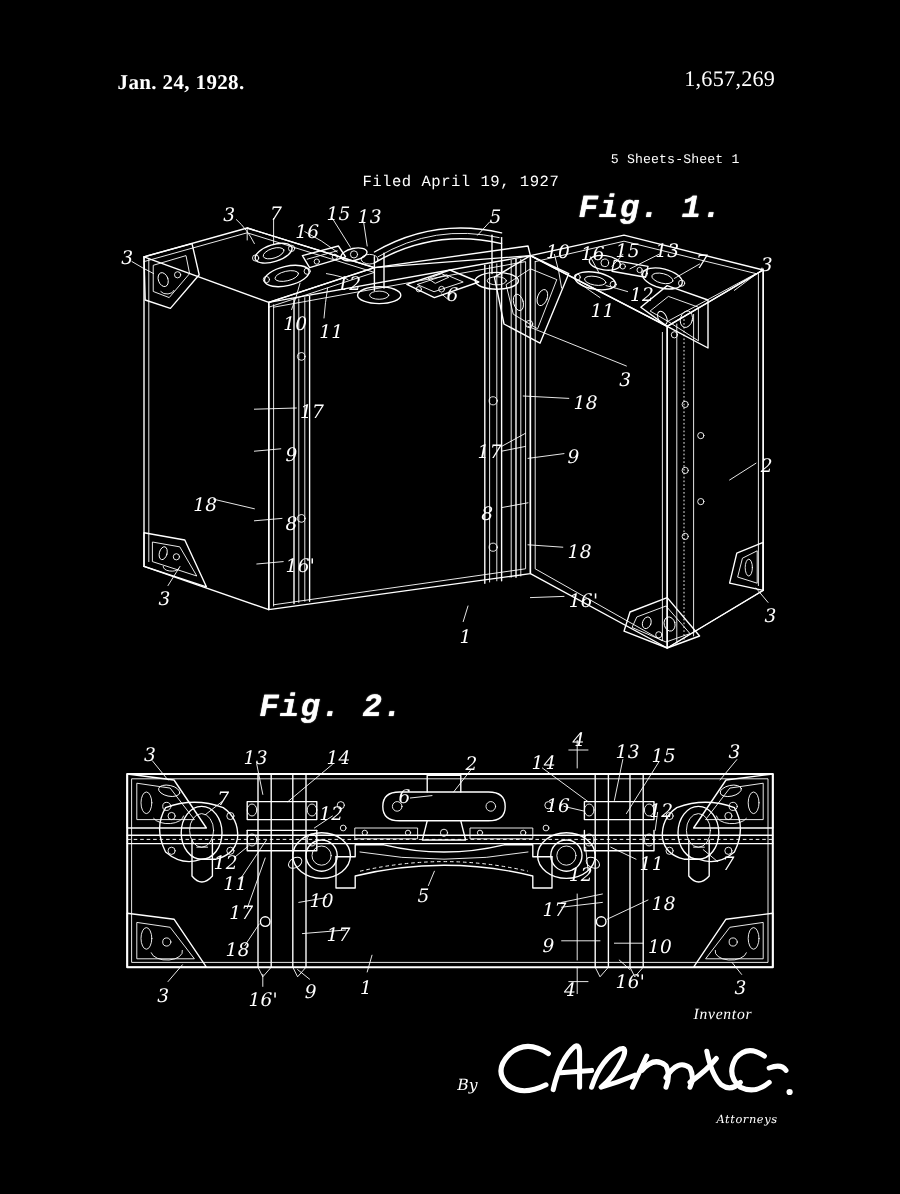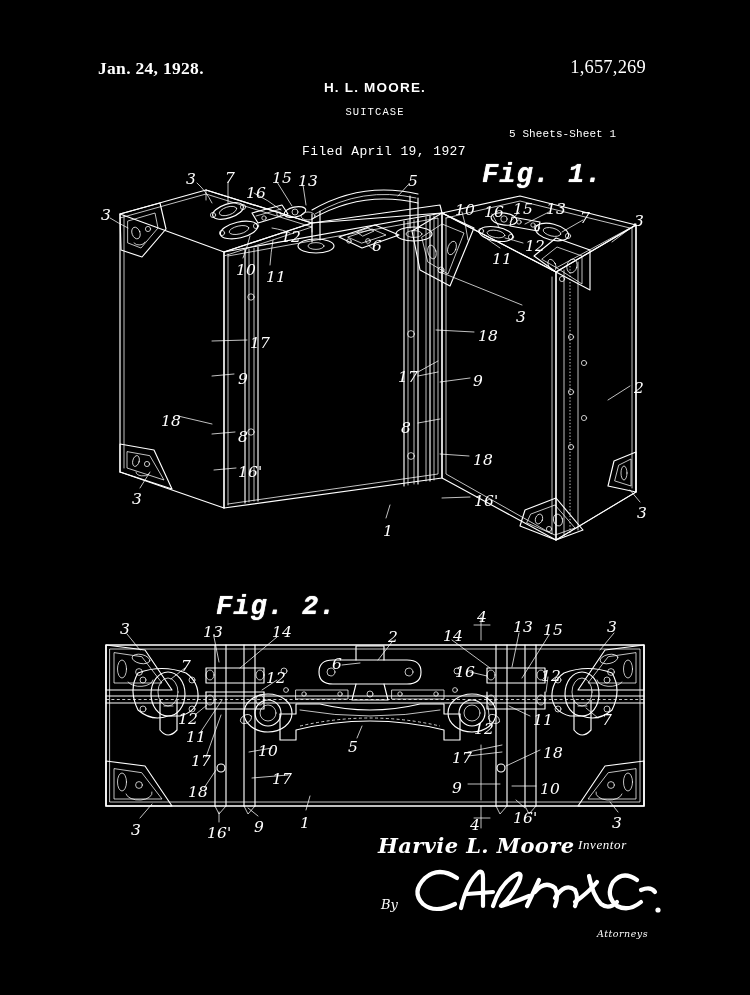--- a/index.html
+++ b/index.html
@@ -90,21 +90,21 @@
     position: absolute;
     font-family: Liberation Mono, monospace;
     font-weight: bold;
     font-style: italic;
     font-size: 27px;
     letter-spacing: 1px;
     white-space: nowrap;
     text-shadow: 0 0 1px #fff;
   }
   #fig1-label { left: 482px; top: 160px; }
-  #fig2-label { left: 216px; top: 592px; }
+  #fig2-label { left: 216px; top: 576px; }
 
   
   .sig-name {
     position: absolute;
     left: 378px;
     top: 833px;
     font-family: "DejaVu Serif", serif;
     font-style: italic;
     font-weight: bold;
     font-size: 21px;
@@ -170,22 +170,20 @@
     line-height: 1;
   }
 </style>
 </head>
 <body>
 
 <div id="page">
 
   <div class="hdr-date">Jan. 24, 1928.</div>
   <div class="hdr-patno">1,657,269</div>
-  <div class="hdr-inventor">H. L. MOORE.</div>
-  <div class="hdr-title">SUITCASE</div>
   <div class="hdr-filed">Filed April 19, 1927</div>
   <div class="hdr-sheets">5 Sheets-Sheet 1</div>
 
   <svg class="draw" id="fig1-drawing" width="750" height="560" viewBox="0 0 750 560">
 
     <g>
 
       <path class="ln" d="M120 214 L206 190 L312 223 L224 252 Z"></path>
 
       <path class="ln-t" d="M120 218 L206 194 L312 227 L224 256"></path>
@@ -677,21 +675,20 @@
       <div class="num" style="left: 540px; top: 782px;">10</div>
       <div class="num" style="left: 207px; top: 826px;">16'</div>
       <div class="num" style="left: 254px; top: 820px;">9</div>
       <div class="num" style="left: 300px; top: 816px;">1</div>
       <div class="num" style="left: 470px; top: 818px;">4</div>
       <div class="num" style="left: 513px; top: 811px;">16'</div>
       <div class="num" style="left: 131px; top: 823px;">3</div>
       <div class="num" style="left: 612px; top: 816px;">3</div>
     </div>
 
-  <div class="sig-name">Harvie L. Moore</div>
   <div class="sig-inventor">Inventor</div>
   <div class="sig-by">By</div>
   <div class="sig-attorneys">Attorneys</div>
 
   <svg id="signature-svg" width="260" height="62" viewBox="0 0 260 62">
     <g fill="none" stroke="#ffffff" stroke-width="4.2" stroke-linecap="round" stroke-linejoin="round">
       <path d="M52 16 Q34 4 20 16 Q6 30 18 42 Q30 52 50 42"></path>
       <path d="M56 46 Q62 20 74 10 Q78 8 78 16 L78 44"></path>
       <path d="M62 32 L88 30"></path>
       <path d="M88 44 Q96 20 112 12 Q118 10 114 20 Q106 36 96 44 Q110 40 124 34"></path>

